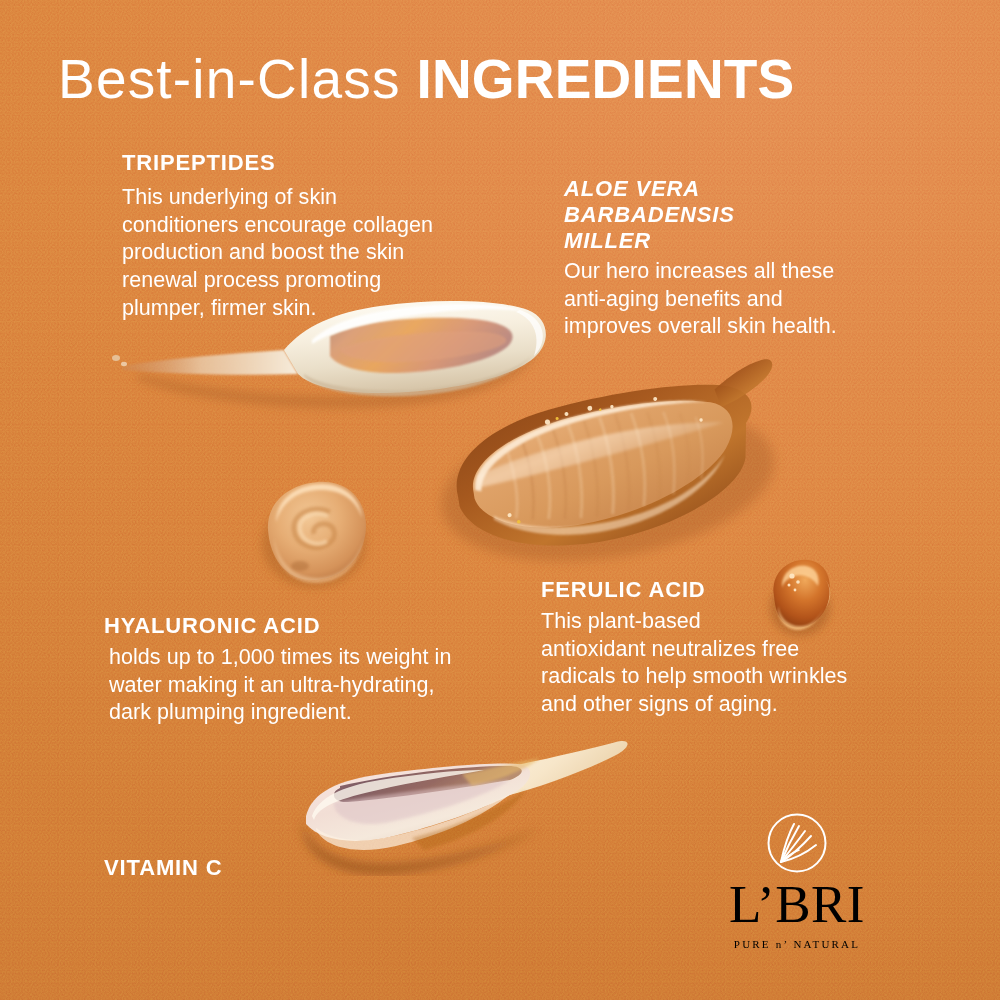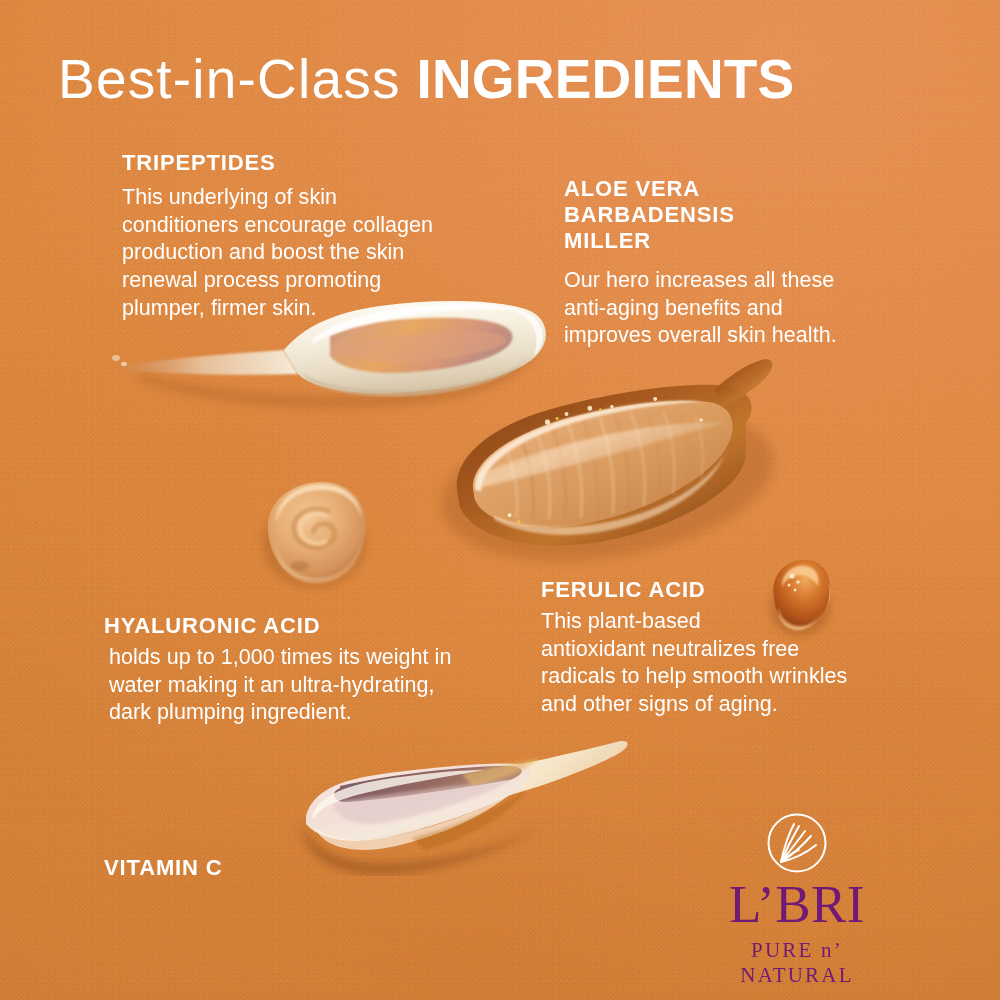--- a/index.html
+++ b/index.html
@@ -91,21 +91,21 @@
     font-size: 21.5px;
     line-height: 1.29;
     letter-spacing: 0.05px;
   }
   .body div { white-space: nowrap; }
 
   #block-tripeptides { left: 122px; top: 150px; }
   #block-tripeptides .heading { margin-bottom: 8px; }
 
   #block-aloe { left: 564px; top: 176px; }
-  #block-aloe .heading { margin-bottom: 13px; }
+  #block-aloe .heading { margin-bottom: 4px; font-style: italic; }
 
   #block-hyaluronic { left: 104px; top: 613px; }
   #block-hyaluronic .body { margin-left: 5px; margin-top: 5px; }
 
   #block-ferulic { left: 541px; top: 577px; }
   #block-ferulic .body { margin-top: 5px; }
 
   #block-vitaminc { left: 104px; top: 855px; }
   #block-vitaminc .body { margin-left: 5px; margin-top: 6px; }
 
@@ -118,33 +118,33 @@
   #swatch-cream-bottom{ left: 286px; top: 724px; width: 346px; height: 152px; }
 
   
   #logo {
     position: absolute;
     left: 700px;
     top: 812px;
     width: 194px;
     height: 152px;
     text-align: center;
-    color: #701a75;
+    color: #000000;
   }
   #logo-emblem { display: block; margin: 0 auto; }
   .logo-word {
     font-family: "Liberation Serif", serif;
     font-size: 53px;
     line-height: 1.0;
     letter-spacing: 0.5px;
     margin-top: 4px;
   }
   .logo-tag {
     font-family: "Liberation Serif", serif;
-    font-size: 21px;
+    font-size: 11px;
     letter-spacing: 2.2px;
     margin-top: 7px;
   }
 </style>
 </head>
 <body>
 
 <div id="canvas">
 
   <div class="bg-base"></div>

